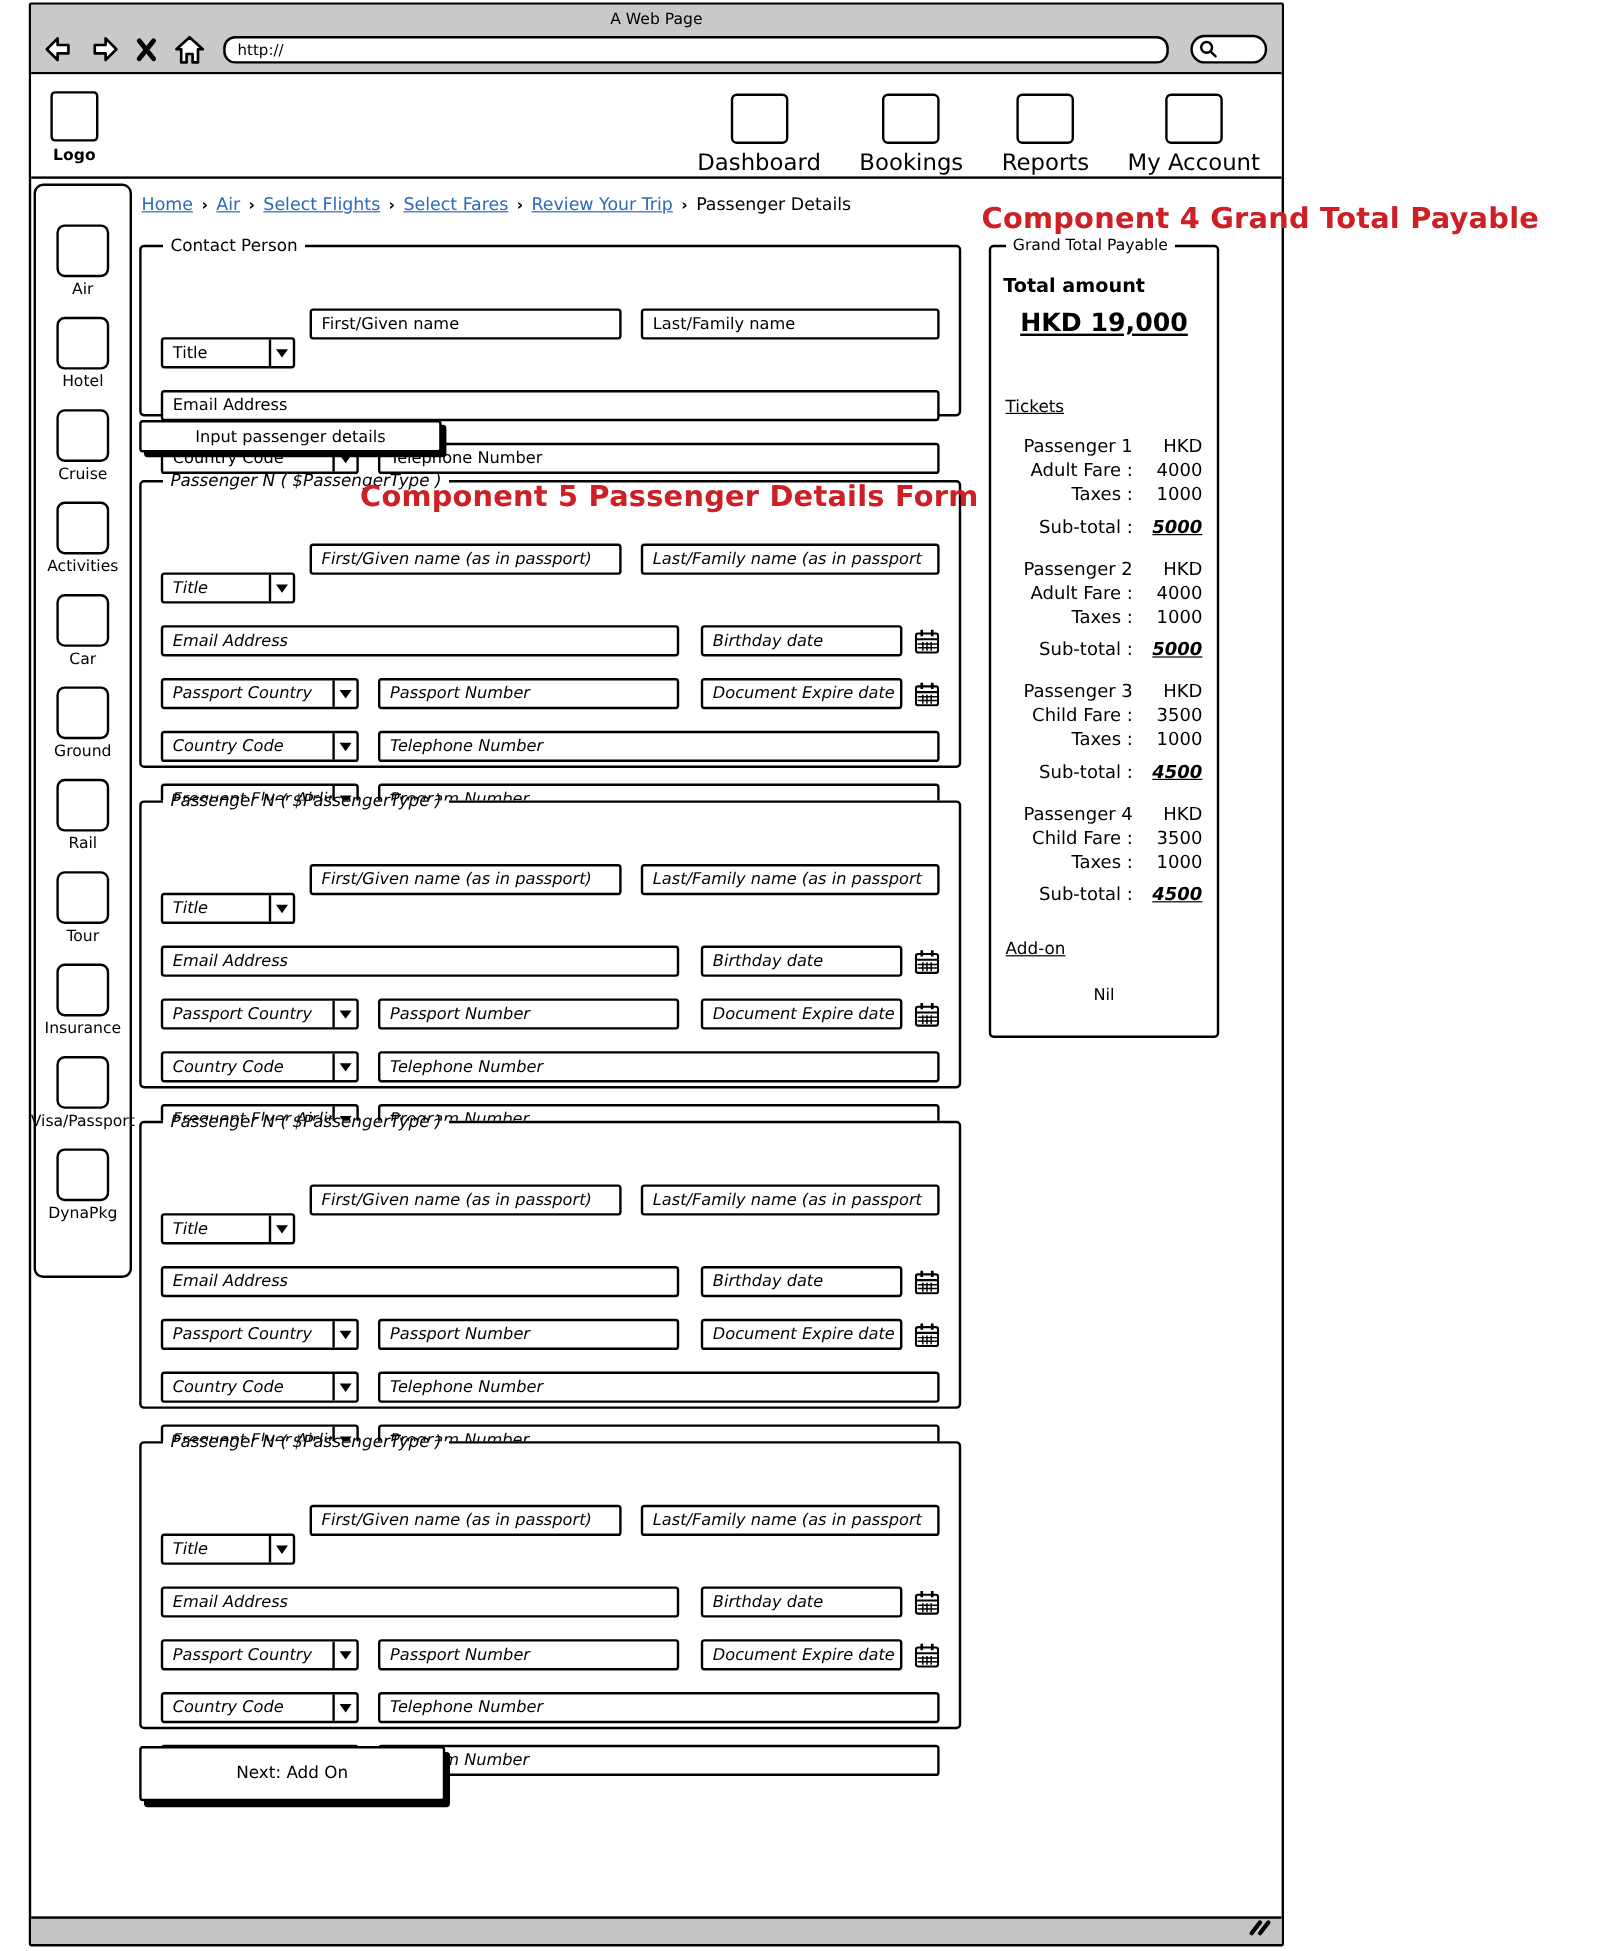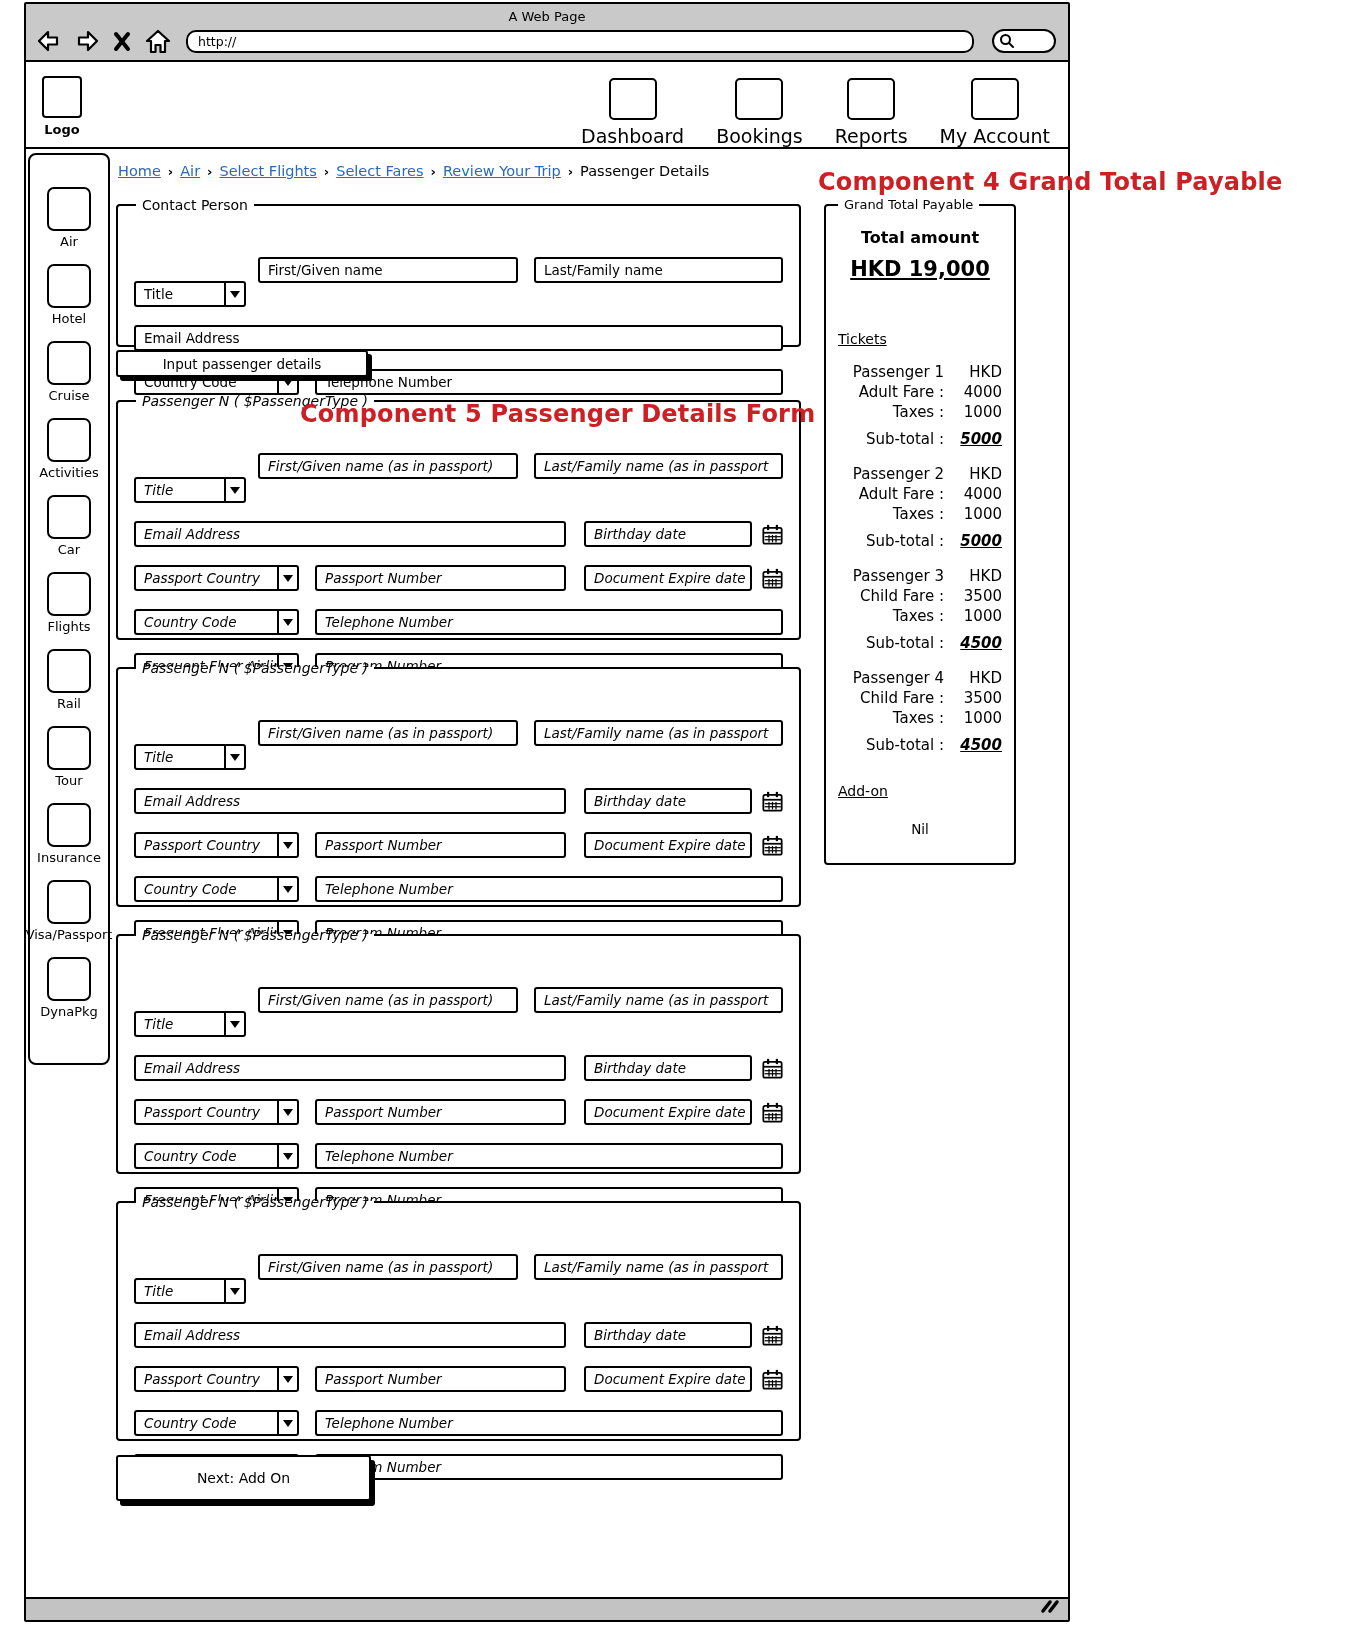--- a/index.html
+++ b/index.html
@@ -73,21 +73,21 @@
   #input-btn {
     position:absolute; left:90px; top:346px; width:252px; height:27px;
     border:2px solid #000; border-radius:3px; background:#fff; box-shadow:4px 4px 0 #000;
     display:flex; align-items:center; justify-content:center; font-size:13.5px; cursor:pointer;
   }
   #passenger-list { position:absolute; left:90px; top:389px; width:685px; display:flex; flex-direction:column; gap:20px; }
   .pax-fieldset { height:247px; flex:none;font-style:italic; }
   
   #grand-total { position:absolute; left:798px; top:193px; width:192px; height:668px; padding:0 10px 10px; }
   #grand-total legend { font-size:13px; }
-  .gt-total-label { text-align:center; font-weight:bold; font-size:16px; margin-top:16px; }
+  .gt-total-label { text-align:left; font-weight:bold; font-size:16px; margin-top:16px; }
   .gt-total-value { text-align:center; font-weight:bold; font-size:21px; margin-top:10px; text-decoration:underline; }
   .gt-heading { font-size:14px; text-decoration:underline; margin-top:50px; margin-left:2px; }
   .gt-block { margin-top:15px; }
   .gt-row { display:grid; grid-template-columns:1fr 46px; column-gap:12px; font-size:15px; line-height:20px; padding-right:2px; }
   .gt-l { text-align:right; white-space:nowrap; }
   .gt-v { text-align:right; }
   .gt-sub { margin-top:7px; }
   .gt-sub .gt-v { font-weight:bold; font-style:italic; text-decoration:underline; }
   .gt-addon { margin-top:28px; }
   .gt-nil { text-align:center; font-size:13.5px; margin-top:22px; }
@@ -186,21 +186,21 @@
     <div class="side-item">
       <div class="side-box"></div>
       <div class="side-label">Activities</div>
     </div>
     <div class="side-item">
       <div class="side-box"></div>
       <div class="side-label">Car</div>
     </div>
     <div class="side-item">
       <div class="side-box"></div>
-      <div class="side-label">Flights</div>
+      <div class="side-label">Ground</div>
     </div>
     <div class="side-item">
       <div class="side-box"></div>
       <div class="side-label">Rail</div>
     </div>
     <div class="side-item">
       <div class="side-box"></div>
       <div class="side-label">Tour</div>
     </div>
     <div class="side-item">

